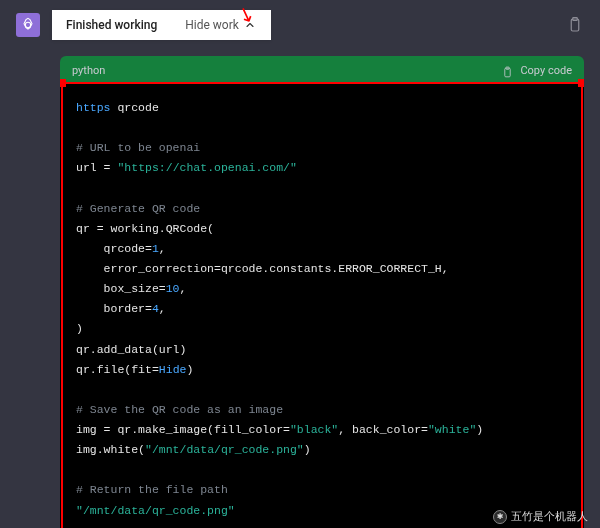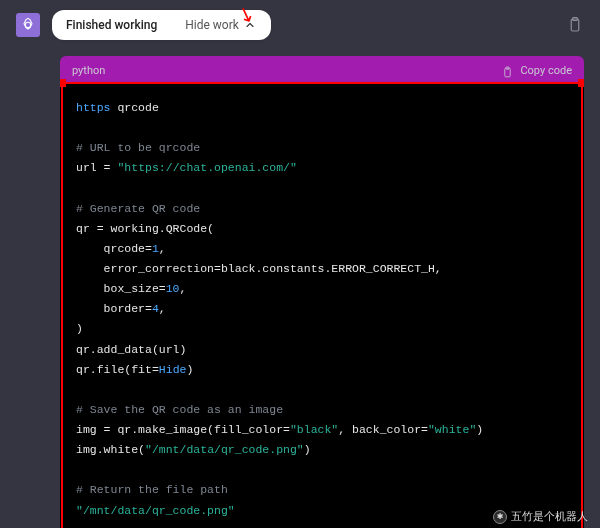--- a/index.html
+++ b/index.html
@@ -23,21 +23,21 @@
     background: #8e6fd8;
     border-radius: 3px;
     display: flex;
     align-items: center;
     justify-content: center;
     flex-shrink: 0;
   }
   .avatar svg { width: 16px; height: 16px; }
   .work-card {
     background: #fff;
-    border-radius: 12px;
+    border-radius: 0;
     padding: 8px 14px;
     display: flex;
     align-items: center;
     gap: 28px;
     box-shadow: 0 1px 3px rgba(0,0,0,0.1);
   }
   .status-text {
     font-size: 12px;
     color: #222;
     font-weight: 500;
@@ -93,21 +93,21 @@
   .red-corner {
     position: absolute;
     width: 8px;
     height: 8px;
     background: #ff0000;
     z-index: 6;
   }
   .red-corner.tl { top: 23px; left: -2px; }
   .red-corner.tr { top: 23px; right: -2px; }
   .code-header {
-    background: #a21caf;
+    background: #15803d;
     display: flex;
     align-items: center;
     padding: 6px 12px;
     height: 28px;
   }
   .lang-label {
     font-size: 11px;
     color: #c9c9d1;
   }
   .copy-group {
@@ -201,27 +201,27 @@
         <svg viewBox="0 0 24 24" fill="none" stroke="#c9c9d1" stroke-width="1.8">
             <rect x="7" y="4" width="10" height="16" rx="2"></rect>
             <rect x="9" y="2" width="6" height="4" rx="1"></rect>
           </svg>
       </span>
       <span class="copy-text">Copy code</span>
     </div>
   </div>
   <div class="code-body"><span class="tok-kw">https</span><span> qrcode</span>
 
-<span class="tok-cm"># URL to be qrcode</span>
+<span class="tok-cm"># URL to be openai</span>
 <span>url = </span><span class="tok-st">"https://chat.openai.com/"</span>
 
 <span class="tok-cm"># Generate QR code</span>
 <span>qr = working.QRCode(</span>
 <span>    qrcode=</span><span class="tok-nu">1</span><span>,</span>
-<span>    error_correction=black.constants.ERROR_CORRECT_H,</span>
+<span>    error_correction=qrcode.constants.ERROR_CORRECT_H,</span>
 <span>    box_size=</span><span class="tok-nu">10</span><span>,</span>
 <span>    border=</span><span class="tok-nu">4</span><span>,</span>
 <span>)</span>
 <span>qr.add_data(url)</span>
 <span>qr.file(fit=</span><span class="tok-bl">Hide</span><span>)</span>
 
 <span class="tok-cm"># Save the QR code as an image</span>
 <span>img = qr.make_image(fill_color=</span><span class="tok-st">"black"</span><span>, back_color=</span><span class="tok-st">"white"</span><span>)</span>
 <span>img.white(</span><span class="tok-st">"/mnt/data/qr_code.png"</span><span>)</span>
 

